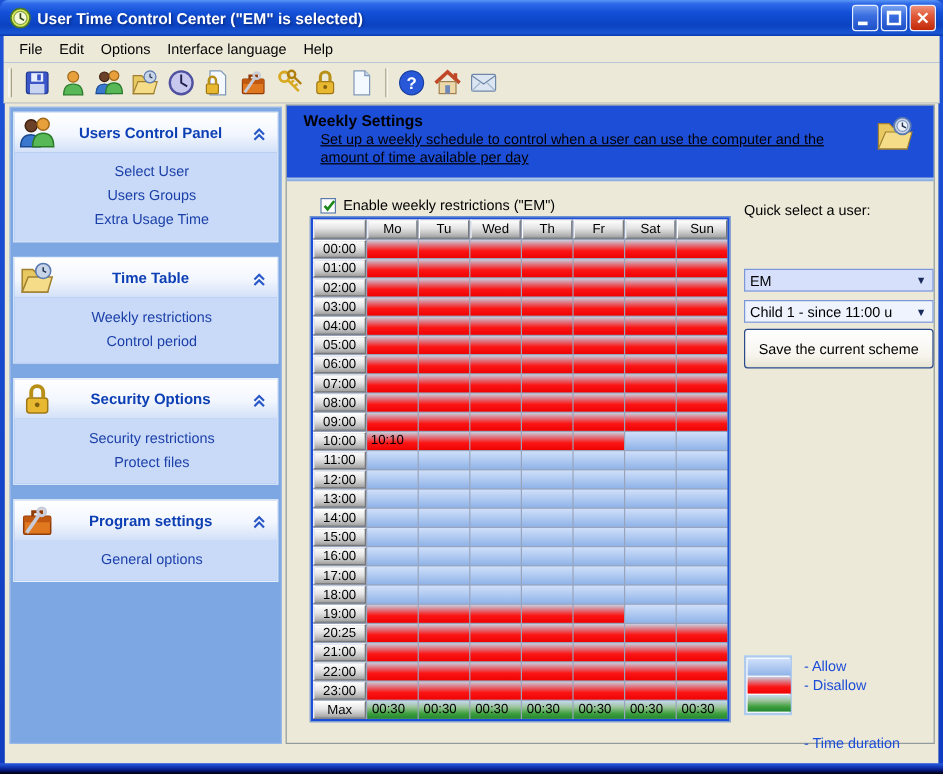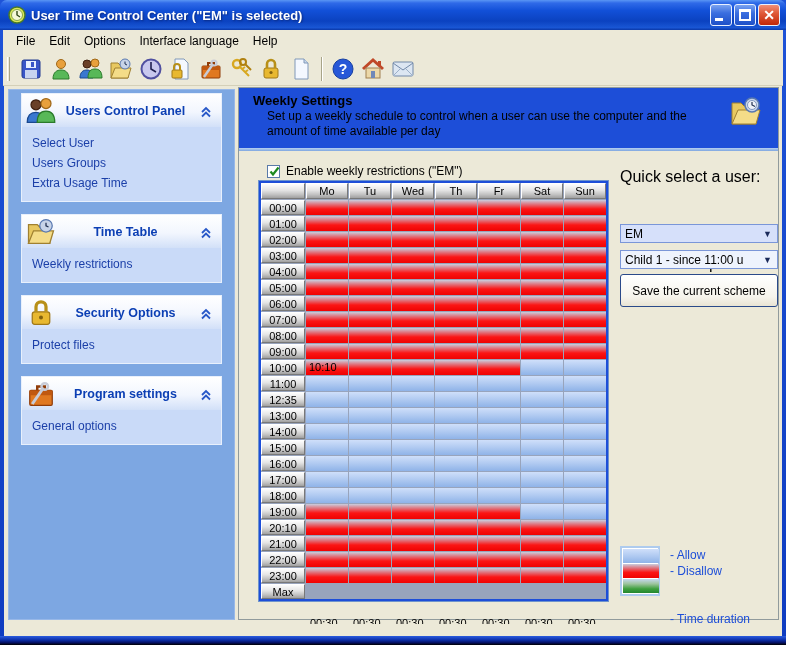--- a/index.html
+++ b/index.html
@@ -40,60 +40,60 @@
   .tb-btn { width:30px; height:28px; display:flex; align-items:center; justify-content:center; }
   .tb-btn svg { width:24px; height:24px; }
   .tb-sep { width:2px; height:24px; margin:0 5px;
     border-left:1px solid #a8a488; border-right:1px solid #fff; }
 
   
   .client { position:absolute; left:4px; top:86px; width:778px; height:551px; background:#ece9d8; }
 
   
   .sidebar { position:absolute; left:4px; top:3px; width:227px; height:531px;
-    background:#7da7e2; border:1px solid #98b8e8; padding:3px 12px; }
+    background:#7da7e2; border:1px solid #98b8e8; padding:3px 2px; }
   .panel { margin-bottom:12px; border:1px solid #e8f0fc; }
   .panel-header { height:33px; background:linear-gradient(180deg,#ffffff 0%,#f2f6fe 55%,#d2e0f8 100%);
     display:flex; align-items:center; position:relative; cursor:pointer; }
   .panel-header svg.picon { width:30px; height:30px; margin:0 6px 0 4px; flex:none; }
   .panel-title { color:#0c3fb4; font-weight:bold; font-size:12.5px; flex:1; text-align:center; padding-right:10px; }
   .panel-chevron { width:14px; height:14px; margin-right:8px; flex:none; }
   .panel-body { background:#c9daf8; padding:6px 0 8px 0; }
-  .panel-link { display:block; color:#1b3fa8; padding:3px 0 3px 10px; font-size:12px; cursor:pointer; }
+  .panel-link { display:block; color:#1b3fa8; padding:3px 0 3px 10px; font-size:12px; cursor:pointer;text-align:center; }
 
   
   .main { position:absolute; left:234px; top:1px; width:541px; height:533px;
     border:1px solid #919b9c; background:#ece9d8; }
   .main-header { height:60px; background:#1d4ed8; position:relative; }
   .main-title { position:absolute; left:14px; top:5px; font-weight:bold; font-size:13px; color:#000; }
-  .main-sub { position:absolute; left:28px; top:21px; width:440px; font-size:12px; color:#000; line-height:15px; }
+  .main-sub { position:absolute; left:28px; top:21px; width:440px; font-size:12px; color:#000; line-height:15px;text-decoration:underline; }
   .main-hicon { position:absolute; right:14px; top:6px; width:36px; height:36px; }
   .main-sep { height:3px; background:linear-gradient(180deg,#b8d0f0,#7ea6e0); }
 
   .chkrow { position:absolute; left:28px; top:76px; display:flex; align-items:center; }
   .chkbox { width:13px; height:13px; background:#fff; border:1px solid #5a7aa8; margin-right:6px; position:relative; }
   .chkbox svg { position:absolute; left:0; top:-1px; width:13px; height:13px; }
   .chklabel { font-size:12px; color:#000; }
 
   
   .grid-wrap { position:absolute; left:20px; top:93px; border:2px solid #1d4ed8; outline:1px solid #6f94cc; }
   .grid { display:grid; grid-template-columns:44px repeat(7,42px); grid-auto-rows:15px;
     gap:1px; background:#98a4bc; }
   .cell { font-size:11px; line-height:15px; color:#000; }
   .gbtn { background:linear-gradient(180deg,#fdfdfd 0%,#e4e4e4 45%,#c2c2c2 75%,#a0a0a0 100%);
     border-top:1px solid #fff; border-left:1px solid #fff;
     border-right:1px solid #787878; border-bottom:1px solid #787878;
     text-align:center; }
   .cA { background:linear-gradient(180deg,#cfdffa 0%,#b3ccf2 45%,#8fb3e8 100%); }
   .cD { background:linear-gradient(180deg,#c9cede 0%,#e0707a 30%,#fb1515 60%,#ef0202 100%); }
-  .cM { background:linear-gradient(180deg,#c6d8f0 0%,#9cc49c 35%,#3fa03f 70%,#23862f 100%); padding-left:4px;margin-top:32px; }
+  .cM { background:linear-gradient(180deg,#c6d8f0 0%,#9cc49c 35%,#3fa03f 70%,#23862f 100%); padding-left:4px; }
   .cell-note { padding-left:3px; }
 
   
-  .rcol-label { position:absolute; left:381px; font-size:16px; color:#000; }
+  .rcol-label { position:absolute; left:381px; font-size:12px; color:#000; }
   .dd { position:absolute; left:381px; width:158px; height:19px; border:1px solid #7a96d8;
     display:flex; align-items:center; font-size:12px; color:#000; padding-left:4px; cursor:default; }
   .dd .arrow { margin-left:auto; margin-right:5px; font-size:9px; color:#1a2a5a; }
   .dd-user { background:#d6e0fa; top:98px;margin-top:38px; }
   .dd-scheme { background:#eef3fd; top:162px; }
   .btn-save { position:absolute; left:381px; top:186px; width:158px; height:33px;
     background:linear-gradient(180deg,#ffffff 0%,#f6f4ec 70%,#e8e4d4 100%);
     border:1px solid #2a4a8a; border-radius:3px; font-size:12px; color:#000;
     font-family:"Liberation Sans",sans-serif; cursor:pointer; }
 
@@ -265,35 +265,37 @@
               <circle cx="16" cy="7" r="5" fill="#c8d4e8" stroke="#5878b0"></circle>
               <path d="M16 4.5 L16 7 L18 8" stroke="#203050" fill="none"></path>
             </svg>
             <div class="panel-title">Time Table</div>
             <svg viewBox="0 0 14 14" class="panel-chevron">
               <path d="M3 8 L7 4 L11 8 M3 12.5 L7 8.5 L11 12.5" fill="none" stroke="#2858c8" stroke-width="1.8"></path>
             </svg>
           </div>
           <div class="panel-body">
             <a class="panel-link">Weekly restrictions</a>
+            <a class="panel-link">Control period</a>
           </div>
         </div>
         <div class="panel">
           <div class="panel-header">
             <svg viewBox="0 0 24 24" class="picon">
               <rect x="5" y="11" width="14" height="10" rx="2" fill="#e8b830" stroke="#a07818"></rect>
               <path d="M8 11 V7 a4 4 0 0 1 8 0 V11" fill="none" stroke="#b89018" stroke-width="2.6"></path>
               <circle cx="12" cy="15.5" r="1.6" fill="#806010"></circle>
             </svg>
             <div class="panel-title">Security Options</div>
             <svg viewBox="0 0 14 14" class="panel-chevron">
               <path d="M3 8 L7 4 L11 8 M3 12.5 L7 8.5 L11 12.5" fill="none" stroke="#2858c8" stroke-width="1.8"></path>
             </svg>
           </div>
           <div class="panel-body">
+            <a class="panel-link">Security restrictions</a>
             <a class="panel-link">Protect files</a>
           </div>
         </div>
         <div class="panel">
           <div class="panel-header">
             <svg viewBox="0 0 24 24" class="picon">
               <rect x="3" y="9" width="18" height="12" rx="1" fill="#e07820" stroke="#903c08"></rect>
               <rect x="3" y="9" width="18" height="4" fill="#c05810"></rect>
               <path d="M9 9 V6 h6 v3" fill="none" stroke="#903c08" stroke-width="2"></path>
               <path d="M5 20 L14 7" stroke="#c8ccd8" stroke-width="2.4"></path>
@@ -432,21 +434,21 @@
             <div class="cell cA"></div>
             <div class="cell cA"></div>
             <div class="cell gbtn">11:00</div>
             <div class="cell cA"></div>
             <div class="cell cA"></div>
             <div class="cell cA"></div>
             <div class="cell cA"></div>
             <div class="cell cA"></div>
             <div class="cell cA"></div>
             <div class="cell cA"></div>
-            <div class="cell gbtn">12:35</div>
+            <div class="cell gbtn">12:00</div>
             <div class="cell cA"></div>
             <div class="cell cA"></div>
             <div class="cell cA"></div>
             <div class="cell cA"></div>
             <div class="cell cA"></div>
             <div class="cell cA"></div>
             <div class="cell cA"></div>
             <div class="cell gbtn">13:00</div>
             <div class="cell cA"></div>
             <div class="cell cA"></div>
@@ -496,21 +498,21 @@
             <div class="cell cA"></div>
             <div class="cell cA"></div>
             <div class="cell gbtn">19:00</div>
             <div class="cell cD"></div>
             <div class="cell cD"></div>
             <div class="cell cD"></div>
             <div class="cell cD"></div>
             <div class="cell cD"></div>
             <div class="cell cA"></div>
             <div class="cell cA"></div>
-            <div class="cell gbtn">20:10</div>
+            <div class="cell gbtn">20:25</div>
             <div class="cell cD"></div>
             <div class="cell cD"></div>
             <div class="cell cD"></div>
             <div class="cell cD"></div>
             <div class="cell cD"></div>
             <div class="cell cD"></div>
             <div class="cell cD"></div>
             <div class="cell gbtn">21:00</div>
             <div class="cell cD"></div>
             <div class="cell cD"></div>

